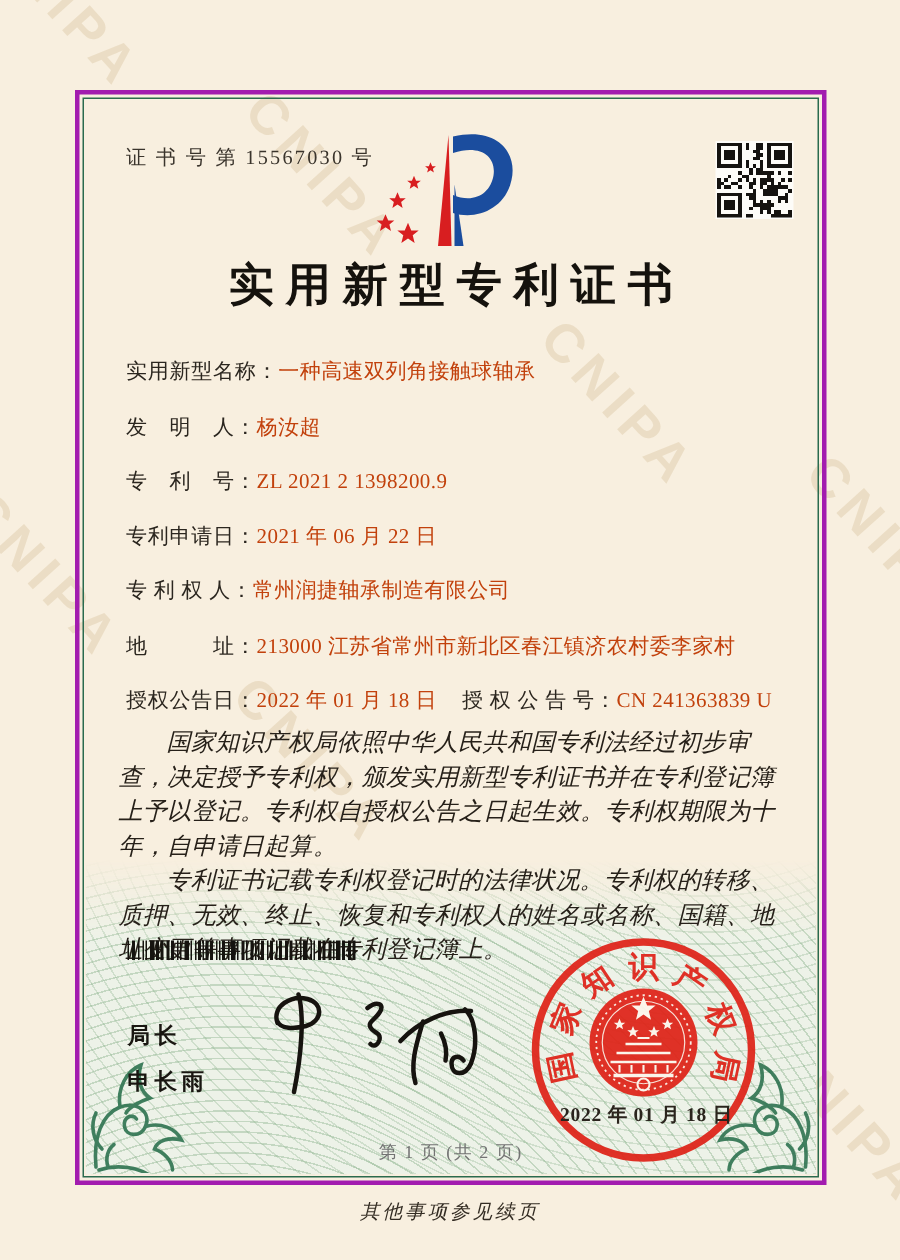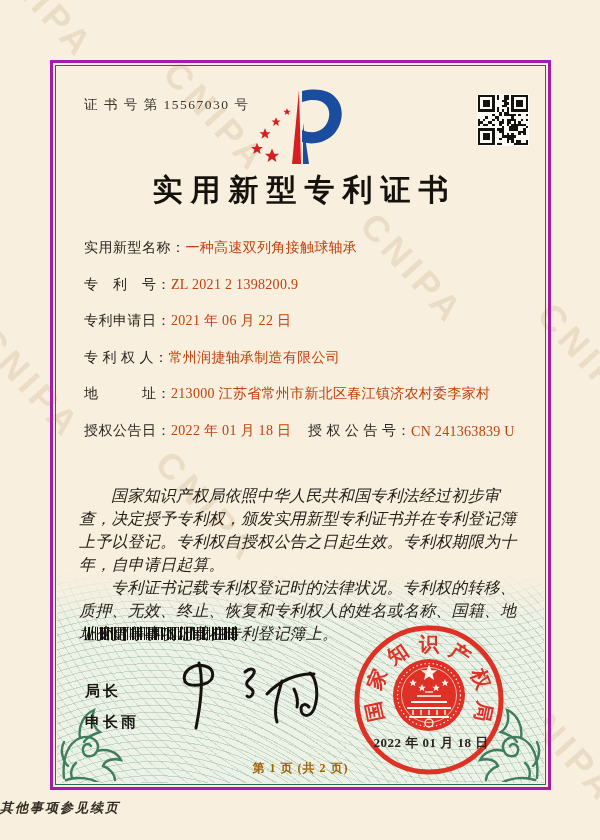--- a/index.html
+++ b/index.html
@@ -65,25 +65,25 @@
     font-size:15px; font-weight:600; letter-spacing:3px; color:#191611; line-height:31px;
   }
   .signature{position:absolute; left:108px; top:588px; width:172px; height:92px;}
   .seal{position:absolute; left:297px; top:558px; width:158px; height:158px; z-index:3;}
   .seal-date{
     position:absolute; left:303px; top:671px; width:150px; z-index:4;
     text-align:center; font-size:13px; letter-spacing:0.5px; color:#2a241d; font-weight:600;
   }
   .page-indicator{
     position:absolute; left:0; right:0; top:697px; text-align:center;
-    font-size:12px; letter-spacing:1px; color:#a16207;font-weight:bold;
+    font-size:12px; letter-spacing:1px; color:#737373;
   }
   .continuation{
-    position:absolute; left:0; right:0; top:799px; text-align:left;
-    font-size:13px; font-style:italic; letter-spacing:2px; color:#332c23; z-index:2;font-weight:bold;
+    position:absolute; left:0; right:0; top:799px; text-align:center;
+    font-size:13px; font-style:italic; letter-spacing:2px; color:#332c23; z-index:2;
   }
 </style>
 </head>
 <body>
 
 <div class="page">
 
   <div class="wm" style="left:-25px;top:-18px;">CNIPA</div>
   <div class="wm" style="left:148px;top:96px;">CNIPA</div>
   <div class="wm" style="left:345px;top:248px;">CNIPA</div>
@@ -262,20 +262,24 @@
     </svg>
 
     <div class="title">实用新型专利证书</div>
 
     <div class="fields">
       <div class="field-row">
         <span class="lbl">实用新型名称：</span>
         <span class="val">一种高速双列角接触球轴承</span>
       </div>
       <div class="field-row">
+        <span class="lbl">发　明　人：</span>
+        <span class="val">杨汝超</span>
+      </div>
+      <div class="field-row">
         <span class="lbl">专　利　号：</span>
         <span class="val">ZL 2021 2 1398200.9</span>
       </div>
       <div class="field-row">
         <span class="lbl">专利申请日：</span>
         <span class="val">2021 年 06 月 22 日</span>
       </div>
       <div class="field-row">
         <span class="lbl">专 利 权 人：</span>
         <span class="val">常州润捷轴承制造有限公司</span>

